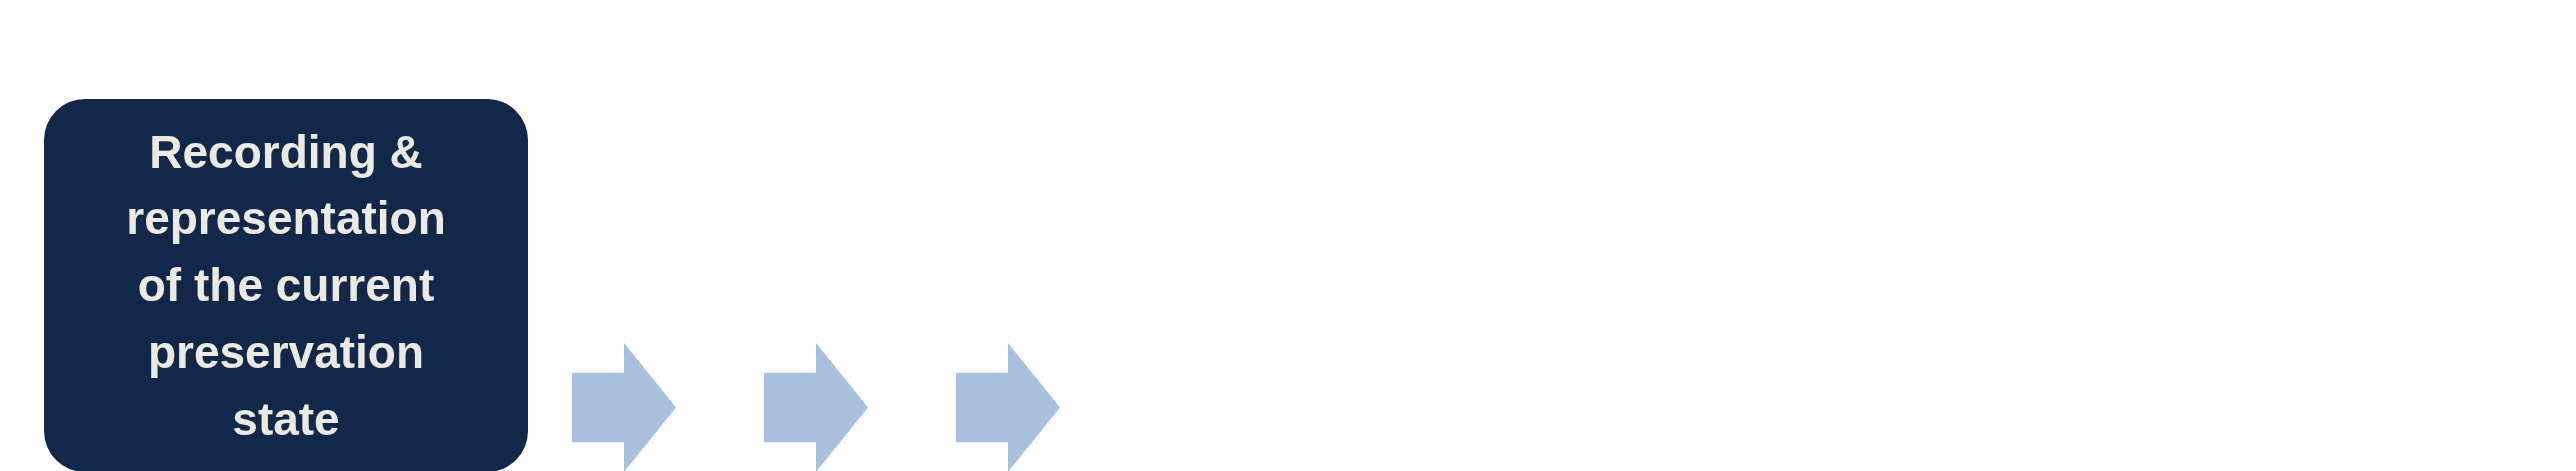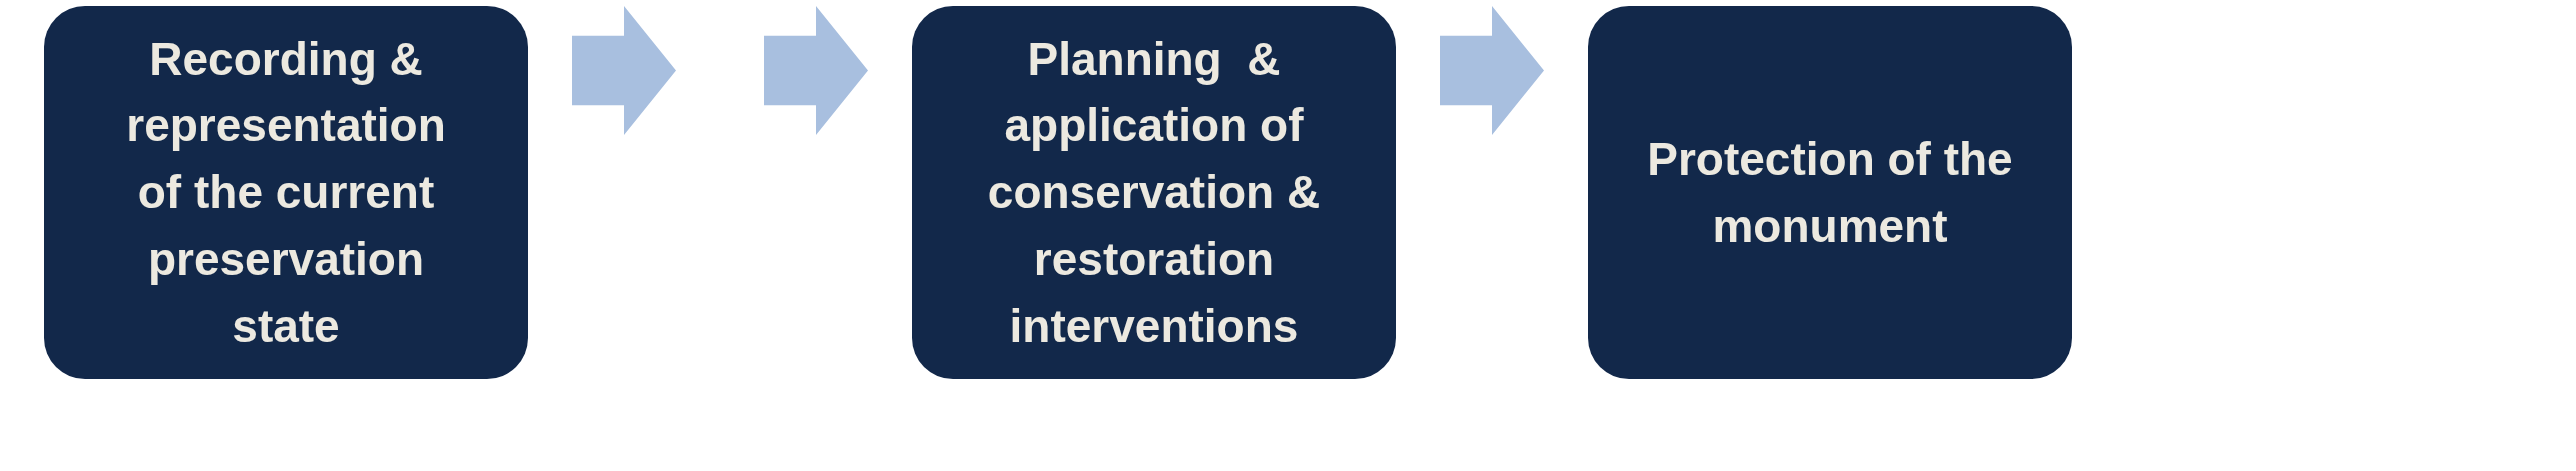--- a/index.html
+++ b/index.html
@@ -13,21 +13,21 @@
   .canvas {
     position: relative;
     width: 2576px;
     height: 472px;
     background: var(--background);
     font-family: "Liberation Sans", sans-serif;
     overflow: hidden;
   }
   .flow-row {
     display: flex;
-    align-items: flex-start;
+    align-items: flex-end;
     height: 100%;
     padding-left: 44px;
     padding-top: 6px;
   }
   .process-step {
     flex: 0 0 auto;
     width: 484px;
     height: 373px;
     background: var(--box-fill);
     border-radius: 41px;
@@ -65,30 +65,19 @@
 of the current
 preservation
 state</div>
     </div>
 
     <div class="flow-arrow"></div>
 
 
     <div class="flow-arrow"></div>
 
-    <div class="process-step">
-      <div class="step-label">Planning  &amp;
-application of
-conservation &amp;
-restoration
-interventions</div>
-    </div>
 
     <div class="flow-arrow"></div>
 
-    <div class="process-step">
-      <div class="step-label">Protection of the
-monument</div>
-    </div>
 
   </div>
 </div>
 
 
 </body></html>

